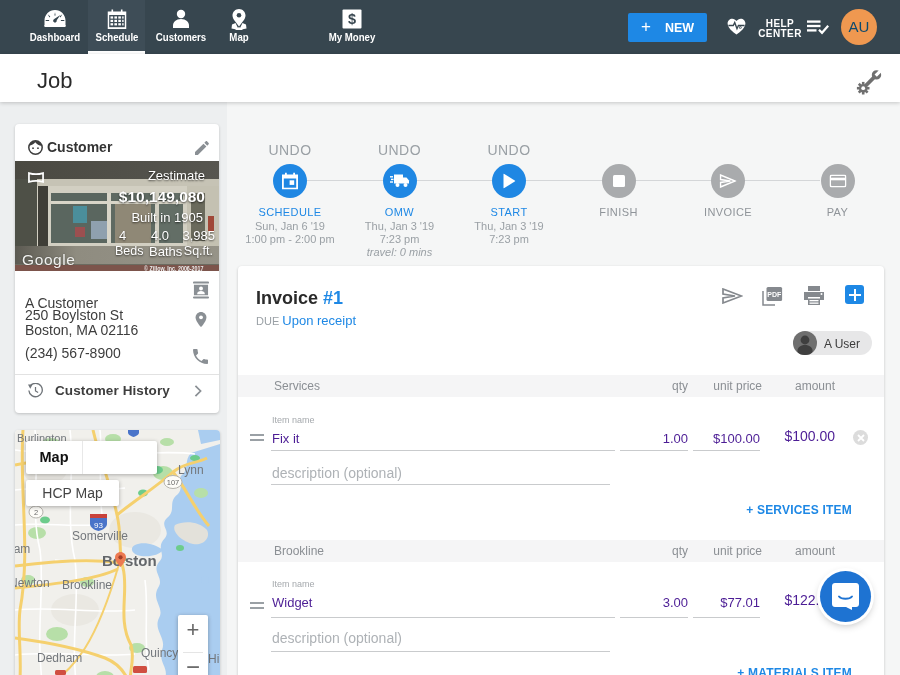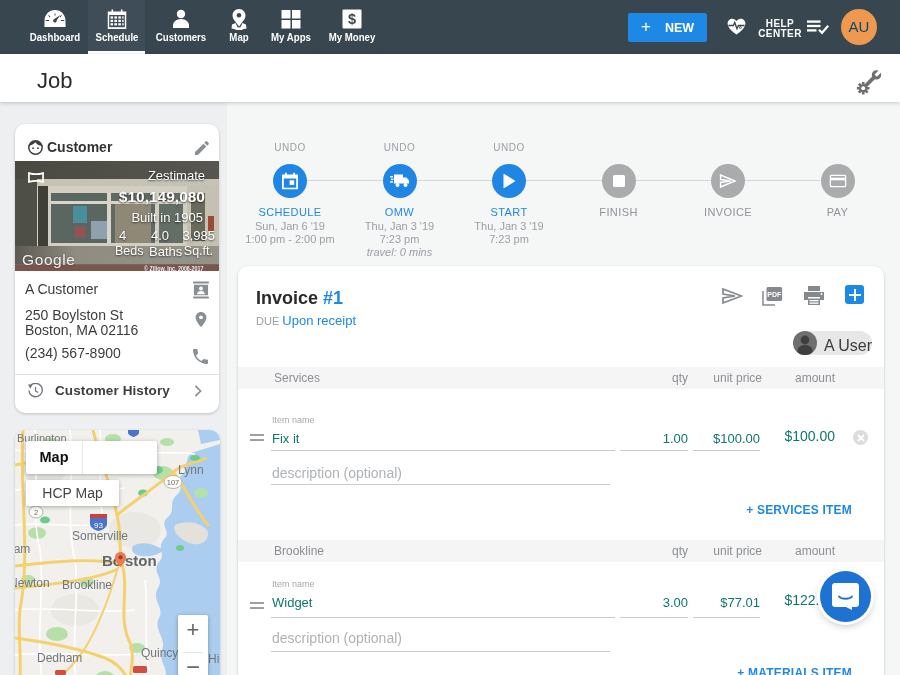--- a/index.html
+++ b/index.html
@@ -16,56 +16,56 @@
 #newbtn { position:absolute; left:628px; top:13px; width:79px; height:29px; background:#1e88e5; border-radius:2px; color:#fff; }
 #newbtn .pl { position:absolute; left:13px; top:4px; font-size:17px; font-weight:normal; }
 #newbtn .tx { position:absolute; left:37px; top:8px; font-size:12.5px; font-weight:bold; }
 #helpcenter { position:absolute; left:757px; top:19px; width:46px; color:#fff; font-size:10px; font-weight:bold; text-align:center; line-height:10px; letter-spacing:0.4px; }
 #avatar { position:absolute; left:841px; top:9px; width:36px; height:36px; border-radius:50%; background:#ef9850; color:#0c4a6e; font-size:15px; text-align:center; line-height:36px; }
 
 
 #jobbar { position:absolute; left:0; top:54px; width:900px; height:48px; background:#fff; box-shadow:0 1px 4px rgba(0,0,0,0.2); }
 
 
-.card { position:absolute; background:#fff; border-radius:10px; box-shadow:0 1px 3px rgba(0,0,0,0.2); }
+.card { position:absolute; background:#fff; border-radius:4px; box-shadow:0 1px 3px rgba(0,0,0,0.2); }
 
 
 #custcard { left:15px; top:124px; width:204px; height:289px; }
 #photo { position:absolute; left:0; top:37px; width:204px; height:110px; background:#6b6b60; overflow:hidden; }
 .ph-txt { position:absolute; color:#fff; text-shadow:0 1px 2px rgba(0,0,0,0.65); text-align:right; right:5px; white-space:nowrap; }
 .crow { position:absolute; color:#3d3d3d; font-size:14px; }
 .cicon { position:absolute; }
 
 
 #mapcard { left:15px; top:430px; width:205px; height:260px; overflow:hidden; }
 .mapbtn { position:absolute; background:#fff; box-shadow:0 1px 4px rgba(0,0,0,0.3); border-radius:2px; color:#444; }
 
 
 .step { position:absolute; width:130px; text-align:center; }
-.undo { position:absolute; top:142px; left:0; right:0; font-size:10px; color:#9aa0a5; letter-spacing:0.5px; }
+.undo { position:absolute; top:142px; left:0; right:0; font-size:14px; color:#9aa0a5; letter-spacing:0.5px; }
 .circ { position:absolute; top:164px; left:50%; transform:translateX(-50%); width:34px; height:34px; border-radius:50%; }
 .circ.blue { background:#1f87e3; }
 .circ.gray { background:#a9abad; }
 .circ svg { position:absolute; left:50%; top:50%; transform:translate(-50%,-50%); }
 .steplab { position:absolute; top:206px; left:0; right:0; font-size:11px; letter-spacing:0.4px; }
 .steplab.blue { color:#1e88e5; }
 .steplab.gray { color:#8f9499; }
 .stepdate { position:absolute; top:220px; left:0; right:0; font-size:11px; color:#9aa0a5; line-height:13px; }
 #tl-line { position:absolute; top:180px; left:307px; width:513px; height:1px; background:#d4d6d8; }
 
 
 #invcard { left:238px; top:266px; width:646px; height:430px; }
 .hdrrow { position:absolute; left:0; width:646px; height:22px; background:#f5f5f6; color:#8b8f94; font-size:12px; }
 .hdrrow .h1 { position:absolute; left:36px; top:4px; }
 .hdrrow .hq { position:absolute; right:196px; top:4px; }
 .hdrrow .hu { position:absolute; right:122px; top:4px; }
 .hdrrow .ha { position:absolute; right:49px; top:4px; }
 .underline { position:absolute; height:1px; background:#c9cbcd; }
 .itemlabel { position:absolute; font-size:9px; color:#a5a9ad; }
-.itemval { position:absolute; font-size:13px; color:#0f766e; }
+.itemval { position:absolute; font-size:13px; color:#4c1d95; }
 .ph { color:#aeb2b6; font-size:14px; }
 .bluelink { position:absolute; color:#1e88e5; font-size:12px; font-weight:bold; letter-spacing:0.2px; }
 .drag { position:absolute; width:14px; height:7px; border-top:2px solid #9aa0a5; border-bottom:2px solid #9aa0a5; }
 </style>
 </head>
 <body>
 
 <div id="nav">
   <div class="navitem" style="left:24px; width:61px;">
     <svg width="23" height="20" viewBox="0 0 23 20">
@@ -103,31 +103,20 @@
     <span class="nlab">Customers</span>
   </div>
   <div class="navitem" style="left:222px; width:33px;">
     <svg width="17" height="21" viewBox="0 0 17 21">
         <path fill="#fff" d="M8.5,0 C4.9,0 2,2.9 2,6.5 C2,10.2 5.5,13.2 8.5,17.5 C11.5,13.2 15,10.2 15,6.5 C15,2.9 12.1,0 8.5,0 Z"></path>
         <circle cx="8.5" cy="6.3" r="2.3" fill="#37464f"></circle>
         <path fill="#fff" d="M8.5,18 L12.5,21 L4.5,21 Z"></path>
         <path fill="#fff" d="M1.5,15.5 L5,14 L8.5,21 L1,19.5 Z M15.5,15.5 L12,14 L8.5,21 L16,19.5 Z"></path>
       </svg>
     <span class="nlab">Map</span>
-  </div>
-  <div class="navitem" style="left:262px; width:57px;">
-    <svg width="21" height="20" viewBox="0 0 21 20">
-        <g fill="#fff">
-          <rect x="1" y="1" width="9" height="8.5"></rect>
-          <rect x="11.5" y="1" width="8.5" height="8.5"></rect>
-          <rect x="1" y="11" width="9" height="8.5"></rect>
-          <rect x="11.5" y="11" width="8.5" height="8.5"></rect>
-        </g>
-      </svg>
-    <span class="nlab">My Apps</span>
   </div>
   <div class="navitem" style="left:322px; width:59px;">
     <svg width="20" height="20" viewBox="0 0 20 20">
         <rect x="0.5" y="0.5" width="19" height="19" rx="1" fill="#fff"></rect>
         <text x="10" y="15.2" font-size="14.5" font-weight="bold" fill="#37464f" text-anchor="middle" font-family="Liberation Sans">$</text>
       </svg>
     <span class="nlab">My Money</span>
   </div>
   <div class="nav-underline"></div>
   <div id="newbtn">
@@ -215,21 +204,21 @@
     <div class="ph-txt" style="top:67px; left:104px; right:auto; font-size:13px;">4</div>
     <div class="ph-txt" style="top:67px; left:136px; right:auto; font-size:13px;">4.0</div>
     <div class="ph-txt" style="top:67px; right:4px; font-size:13px;">3,985</div>
     <div class="ph-txt" style="top:83px; left:100px; right:auto; font-size:12.5px;">Beds</div>
     <div class="ph-txt" style="top:83px; left:134px; right:auto; font-size:13px;">Baths</div>
     <div class="ph-txt" style="top:83px; right:6px; font-size:12.5px;">Sq.ft.</div>
     <div class="ph-txt" style="top:90px; left:7px; right:auto; font-size:15.5px; color:#f2f2f0; text-align:left; letter-spacing:0.6px; text-shadow:0 0 2px rgba(0,0,0,0.4);">Google</div>
     <div class="ph-txt" style="top:103.5px; right:16px; font-size:6.5px; font-weight:bold; text-shadow:none; color:#ededed; transform:scaleX(0.82); transform-origin:right;">© Zillow, Inc. 2006-2017</div>
   </div>
 
-  <div class="crow" style="left:10px; top:157px;">A Customer</div>
+  <div class="crow" style="left:10px; top:171px;">A Customer</div>
   <svg class="cicon" style="left:178px; top:157px;" width="16" height="18" viewBox="0 0 17 18">
       <g fill="#8a8f94">
         <rect x="0" y="0" width="17" height="2.2" rx="1"></rect>
         <rect x="0" y="15.8" width="17" height="2.2" rx="1"></rect>
         <path d="M1,3.4 L16,3.4 L16,14.6 L1,14.6 Z M8.5,5.2 a2.1,2.1 0 1 0 0,4.2 a2.1,2.1 0 1 0 0-4.2 Z M8.5,10 c-2.3,0-4,1.1-4,2.6 l0,0.8 l8,0 l0-0.8 c0-1.5-1.7-2.6-4-2.6 Z" fill-rule="evenodd"></path>
       </g>
     </svg>
 
   <div class="crow" style="left:10px; top:184px; line-height:15px;">250 Boylston St<br>Boston, MA 02116</div>
   <svg class="cicon" style="left:180px; top:188px;" width="12" height="15" viewBox="0 0 13 18">
@@ -452,24 +441,24 @@
       </svg>
   </div>
 
   <div style="position:absolute; left:555px; top:65px; width:79px; height:24px; background:#e7e7e8; border-radius:12px;">
     <div style="position:absolute; left:0px; top:0px; width:24px; height:24px; border-radius:50%; background:#6f6f6f; overflow:hidden;">
       <svg width="24" height="24" viewBox="0 0 24 24">
           <circle cx="12" cy="9" r="4.4" fill="#3f3f3f"></circle>
           <path d="M12,14 C7.5,14 4.5,16.5 4.5,19.5 L4.5,24 L19.5,24 L19.5,19.5 C19.5,16.5 16.5,14 12,14 Z" fill="#3f3f3f"></path>
         </svg>
     </div>
-    <div style="position:absolute; left:31px; top:6px; font-size:16px; color:#3c3c3c;">A User</div>
-  </div>
-
-  <div class="hdrrow" style="top:101px;">
+    <div style="position:absolute; left:31px; top:6px; font-size:12px; color:#3c3c3c;">A User</div>
+  </div>
+
+  <div class="hdrrow" style="top:109px;">
       <span class="h1">Services</span>
       <span class="hq">qty</span>
       <span class="hu">unit price</span>
       <span class="ha">amount</span>
     </div>
 
   <div class="drag" style="left:12px; top:168px;"></div>
   <div class="itemlabel" style="left:34px; top:149px;">Item name</div>
   <div class="itemval" style="left:34px; top:165px;">Fix it</div>
   <div class="underline" style="left:33px; top:184px; width:344px;"></div>

